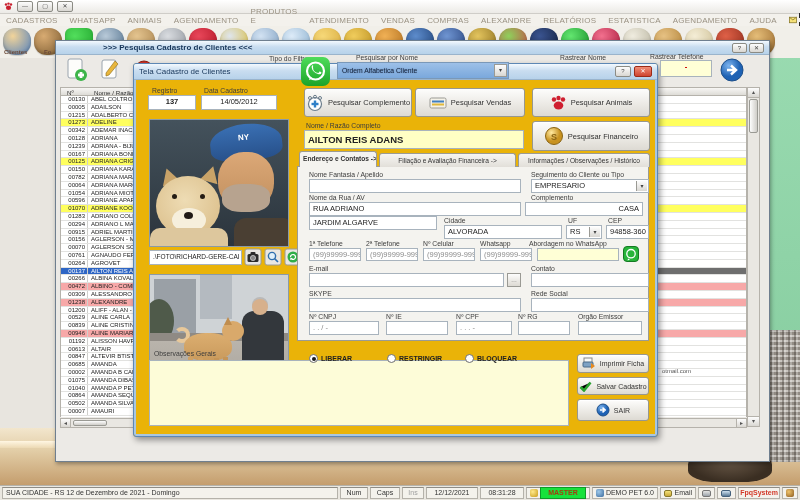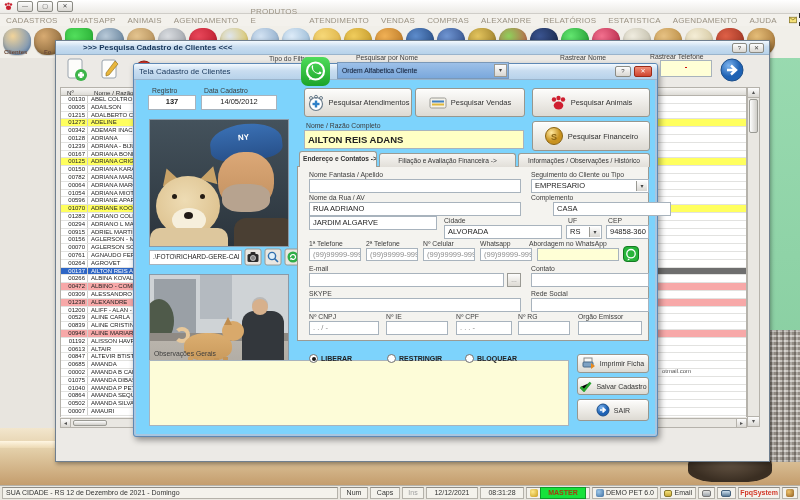--- a/index.html
+++ b/index.html
@@ -109,21 +109,21 @@
       <span style="position: absolute; left: 654px; top: 2px; width: 28px; height: 27px; border-radius: 45%; background: radial-gradient(circle at 35% 30%, rgb(230, 193, 131), rgb(176, 128, 52)); box-shadow: rgba(0, 0, 0, 0.18) 0px -2px 3px inset, rgba(0, 0, 0, 0.15) 0px 1px 1px;"></span>
       <span style="position: absolute; left: 685px; top: 2px; width: 28px; height: 27px; border-radius: 45%; background: radial-gradient(circle at 35% 30%, rgb(244, 237, 214), rgb(203, 189, 146)); box-shadow: rgba(0, 0, 0, 0.18) 0px -2px 3px inset, rgba(0, 0, 0, 0.15) 0px 1px 1px;"></span>
       <span style="position: absolute; left: 716px; top: 2px; width: 28px; height: 27px; border-radius: 45%; background: radial-gradient(circle at 35% 30%, rgb(223, 96, 71), rgb(143, 44, 27)); box-shadow: rgba(0, 0, 0, 0.18) 0px -2px 3px inset, rgba(0, 0, 0, 0.15) 0px 1px 1px;"></span>
       <span style="position: absolute; left: 747px; top: 2px; width: 28px; height: 27px; border-radius: 45%; background: radial-gradient(circle at 35% 30%, rgb(229, 189, 120), rgb(154, 106, 46)); box-shadow: rgba(0, 0, 0, 0.18) 0px -2px 3px inset, rgba(0, 0, 0, 0.15) 0px 1px 1px;"></span>
     </div>
   <div class="a" style="left:4px;top:49px;font-size:6px;font-weight:bold;color:#6b4a3a;z-index:1">Clientes</div>
   <div class="a" style="left:44px;top:49px;font-size:6px;font-weight:bold;color:#6b4a3a;z-index:1">Fo</div>
 
   <div class="a winframe" style="left:55px;top:40px;width:715px;height:422px;z-index:2">
     <div class="tbar" style="height:14px">
-      <span style="font-weight:bold;margin-left:22px;flex:1">&gt;&gt;&gt; Pesquisa Cadastro de Clientes &lt;&lt;&lt;</span>
+      <span style="font-weight:bold;margin-left:42px;flex:1">&gt;&gt;&gt; Pesquisa Cadastro de Clientes &lt;&lt;&lt;</span>
       <span class="sysbtn" style="width:15px;height:10px">?</span>
       <span class="sysbtn" style="width:15px;height:10px;margin-left:2px">✕</span>
     </div>
 
     <span class="a" style="left:7px;top:16px">
       <svg width="26" height="26" viewBox="0 0 26 26">
           <rect x="5" y="2" width="14" height="19" rx="2" fill="#fdfdfb" stroke="#9aa4ae"></rect>
           <circle cx="18" cy="18" r="6" fill="#3db54a"></circle>
           <rect x="15" y="16.6" width="6" height="2.8" fill="#fff"></rect>
           <rect x="16.6" y="15" width="2.8" height="6" fill="#fff"></rect>
@@ -361,21 +361,21 @@
         <defs>
           <radialGradient id="bg1" cx="35%" cy="30%">
             <stop offset="0" stop-color="#7db4ee"></stop>
             <stop offset="1" stop-color="#1e62b4"></stop>
           </radialGradient>
         </defs>
         <path d="M8 13 h7 M12 8.5 L17 13 L12 17.5" stroke="#fff" stroke-width="2.4" fill="none"></path>
       </svg>
   </span>
 
-  <div class="a" style="left:133px;top:63px;width:525px;height:374px;z-index:3;background:#7dd3fc;border:1px solid #5d87b4;box-shadow:0 0 0 2px #a8c6e0 inset,2px 3px 6px rgba(0,0,0,.4);border-radius:3px">
+  <div class="a" style="left:133px;top:63px;width:525px;height:374px;z-index:3;background:#eab308;border:1px solid #5d87b4;box-shadow:0 0 0 2px #a8c6e0 inset,2px 3px 6px rgba(0,0,0,.4);border-radius:3px">
     <div class="tbar" style="height:16px;border-radius:2px 2px 0 0">
       <span style="flex:1">Tela Cadastro de Clientes</span>
       <span class="sysbtn" style="width:16px;height:11px">?</span>
       <span class="sysbtn red" style="width:18px;height:11px;margin-left:3px">✕</span>
     </div>
 
     <div class="lbl" style="left:18px;top:23px">Registro</div>
     <div class="fld" style="left:14px;top:31px;width:48px;height:15px;text-align:center;font-weight:bold">137</div>
     <div class="lbl" style="left:70px;top:23px">Data Cadastro</div>
     <div class="fld" style="left:67px;top:31px;width:76px;height:15px;text-align:center">14/05/2012</div>
@@ -468,21 +468,21 @@
       <span>
           <svg width="18" height="18" viewBox="0 0 18 18">
             <circle cx="9" cy="10" r="6.5" fill="#fff" stroke="#6b7d8c" stroke-width="1.2"></circle>
             <circle cx="4" cy="4" r="1.5" fill="none" stroke="#6b7d8c"></circle>
             <circle cx="9" cy="2.8" r="1.5" fill="none" stroke="#6b7d8c"></circle>
             <circle cx="14" cy="4" r="1.5" fill="none" stroke="#6b7d8c"></circle>
             <rect x="7.8" y="6.5" width="2.4" height="7" fill="#2f80c8"></rect>
             <rect x="5.5" y="8.8" width="7" height="2.4" fill="#2f80c8"></rect>
           </svg>
         </span>
-      <span>Pesquisar  Atendimentos</span>
+      <span>Pesquisar  Complemento</span>
     </div>
     <div class="btn" style="left:398px;top:24px;width:118px;height:29px">
       <span>
           <svg width="17" height="16" viewBox="0 0 17 16">
             <circle cx="4" cy="4.5" r="2.2" fill="#cf1f30"></circle>
             <circle cx="8.5" cy="3" r="2.2" fill="#cf1f30"></circle>
             <circle cx="13" cy="4.5" r="2.2" fill="#cf1f30"></circle>
             <ellipse cx="8.5" cy="10.5" rx="4.8" ry="4" fill="#cf1f30"></ellipse>
           </svg>
         </span>
@@ -574,21 +574,21 @@
   <div class="tab active" style="left: 165px; top: 87px; width: 78px;">Endereço e Contatos  -&gt;</div>
       <div class="tab" style="left: 245px; top: 89px; width: 137px;">Filiação e Avaliação Financeira  -&gt;</div>
       <div class="tab" style="left: 384px; top: 89px; width: 132px;">Informações / Observações / Histórico</div>
       <div class="lbl" style="left: 175px; top: 107px;">Nome Fantasia / Apelido</div>
       <div class="fld" style="left: 175px; top: 115px; width: 212px; height: 14px; line-height: 12px;"></div>
       <div class="lbl" style="left: 397px; top: 107px;">Seguimento do Cliente ou Tipo</div>
       <div class="fld" style="left: 397px; top: 115px; width: 118px; height: 14px; line-height: 12px; padding-right: 12px;">EMPRESARIO<span style="position: absolute; right: 1px; top: 1px; bottom: 1px; width: 11px; background: linear-gradient(rgb(253, 253, 253), rgb(217, 215, 210)); border-left: 1px solid rgb(154, 154, 148); font-size: 6px; text-align: center; line-height: 10px; color: rgb(68, 68, 68);">▾</span></div>
       <div class="lbl" style="left: 175px; top: 130px;">Nome da Rua / AV</div>
       <div class="fld" style="left: 175px; top: 138px; width: 212px; height: 14px; line-height: 12px;">RUA ADRIANO</div>
       <div class="lbl" style="left: 397px; top: 130px;">Complemento</div>
-      <div class="fld" style="left: 419px; top: 138px; width: 118px; height: 14px; line-height: 12px;">CASA</div>
+      <div class="fld" style="left: 391px; top: 138px; width: 118px; height: 14px; line-height: 12px; text-align: right;">CASA</div>
       <div class="lbl" style="left: 175px; top: 153px;">Bairro</div>
       <div class="fld" style="left: 175px; top: 152px; width: 128px; height: 14px; line-height: 12px;">JARDIM ALGARVE</div>
       <div class="lbl" style="left: 310px; top: 153px;">Cidade</div>
       <div class="fld" style="left: 310px; top: 161px; width: 118px; height: 14px; line-height: 12px;">ALVORADA</div>
       <div class="lbl" style="left: 434px; top: 153px;">UF</div>
       <div class="fld" style="left: 432px; top: 161px; width: 36px; height: 14px; line-height: 12px; padding-right: 12px;">RS<span style="position: absolute; right: 1px; top: 1px; bottom: 1px; width: 11px; background: linear-gradient(rgb(253, 253, 253), rgb(217, 215, 210)); border-left: 1px solid rgb(154, 154, 148); font-size: 6px; text-align: center; line-height: 10px; color: rgb(68, 68, 68);">▾</span></div>
       <div class="lbl" style="left: 474px; top: 153px;">CEP</div>
       <div class="fld" style="left: 472px; top: 161px; width: 43px; height: 14px; line-height: 12px;">94858-360</div>
       <div class="lbl" style="left: 175px; top: 176px;">1ª Telefone</div>
       <div class="fld gray" style="left: 175px; top: 184px; width: 52px; height: 13px; line-height: 11px;">(99)99999-9999</div>

